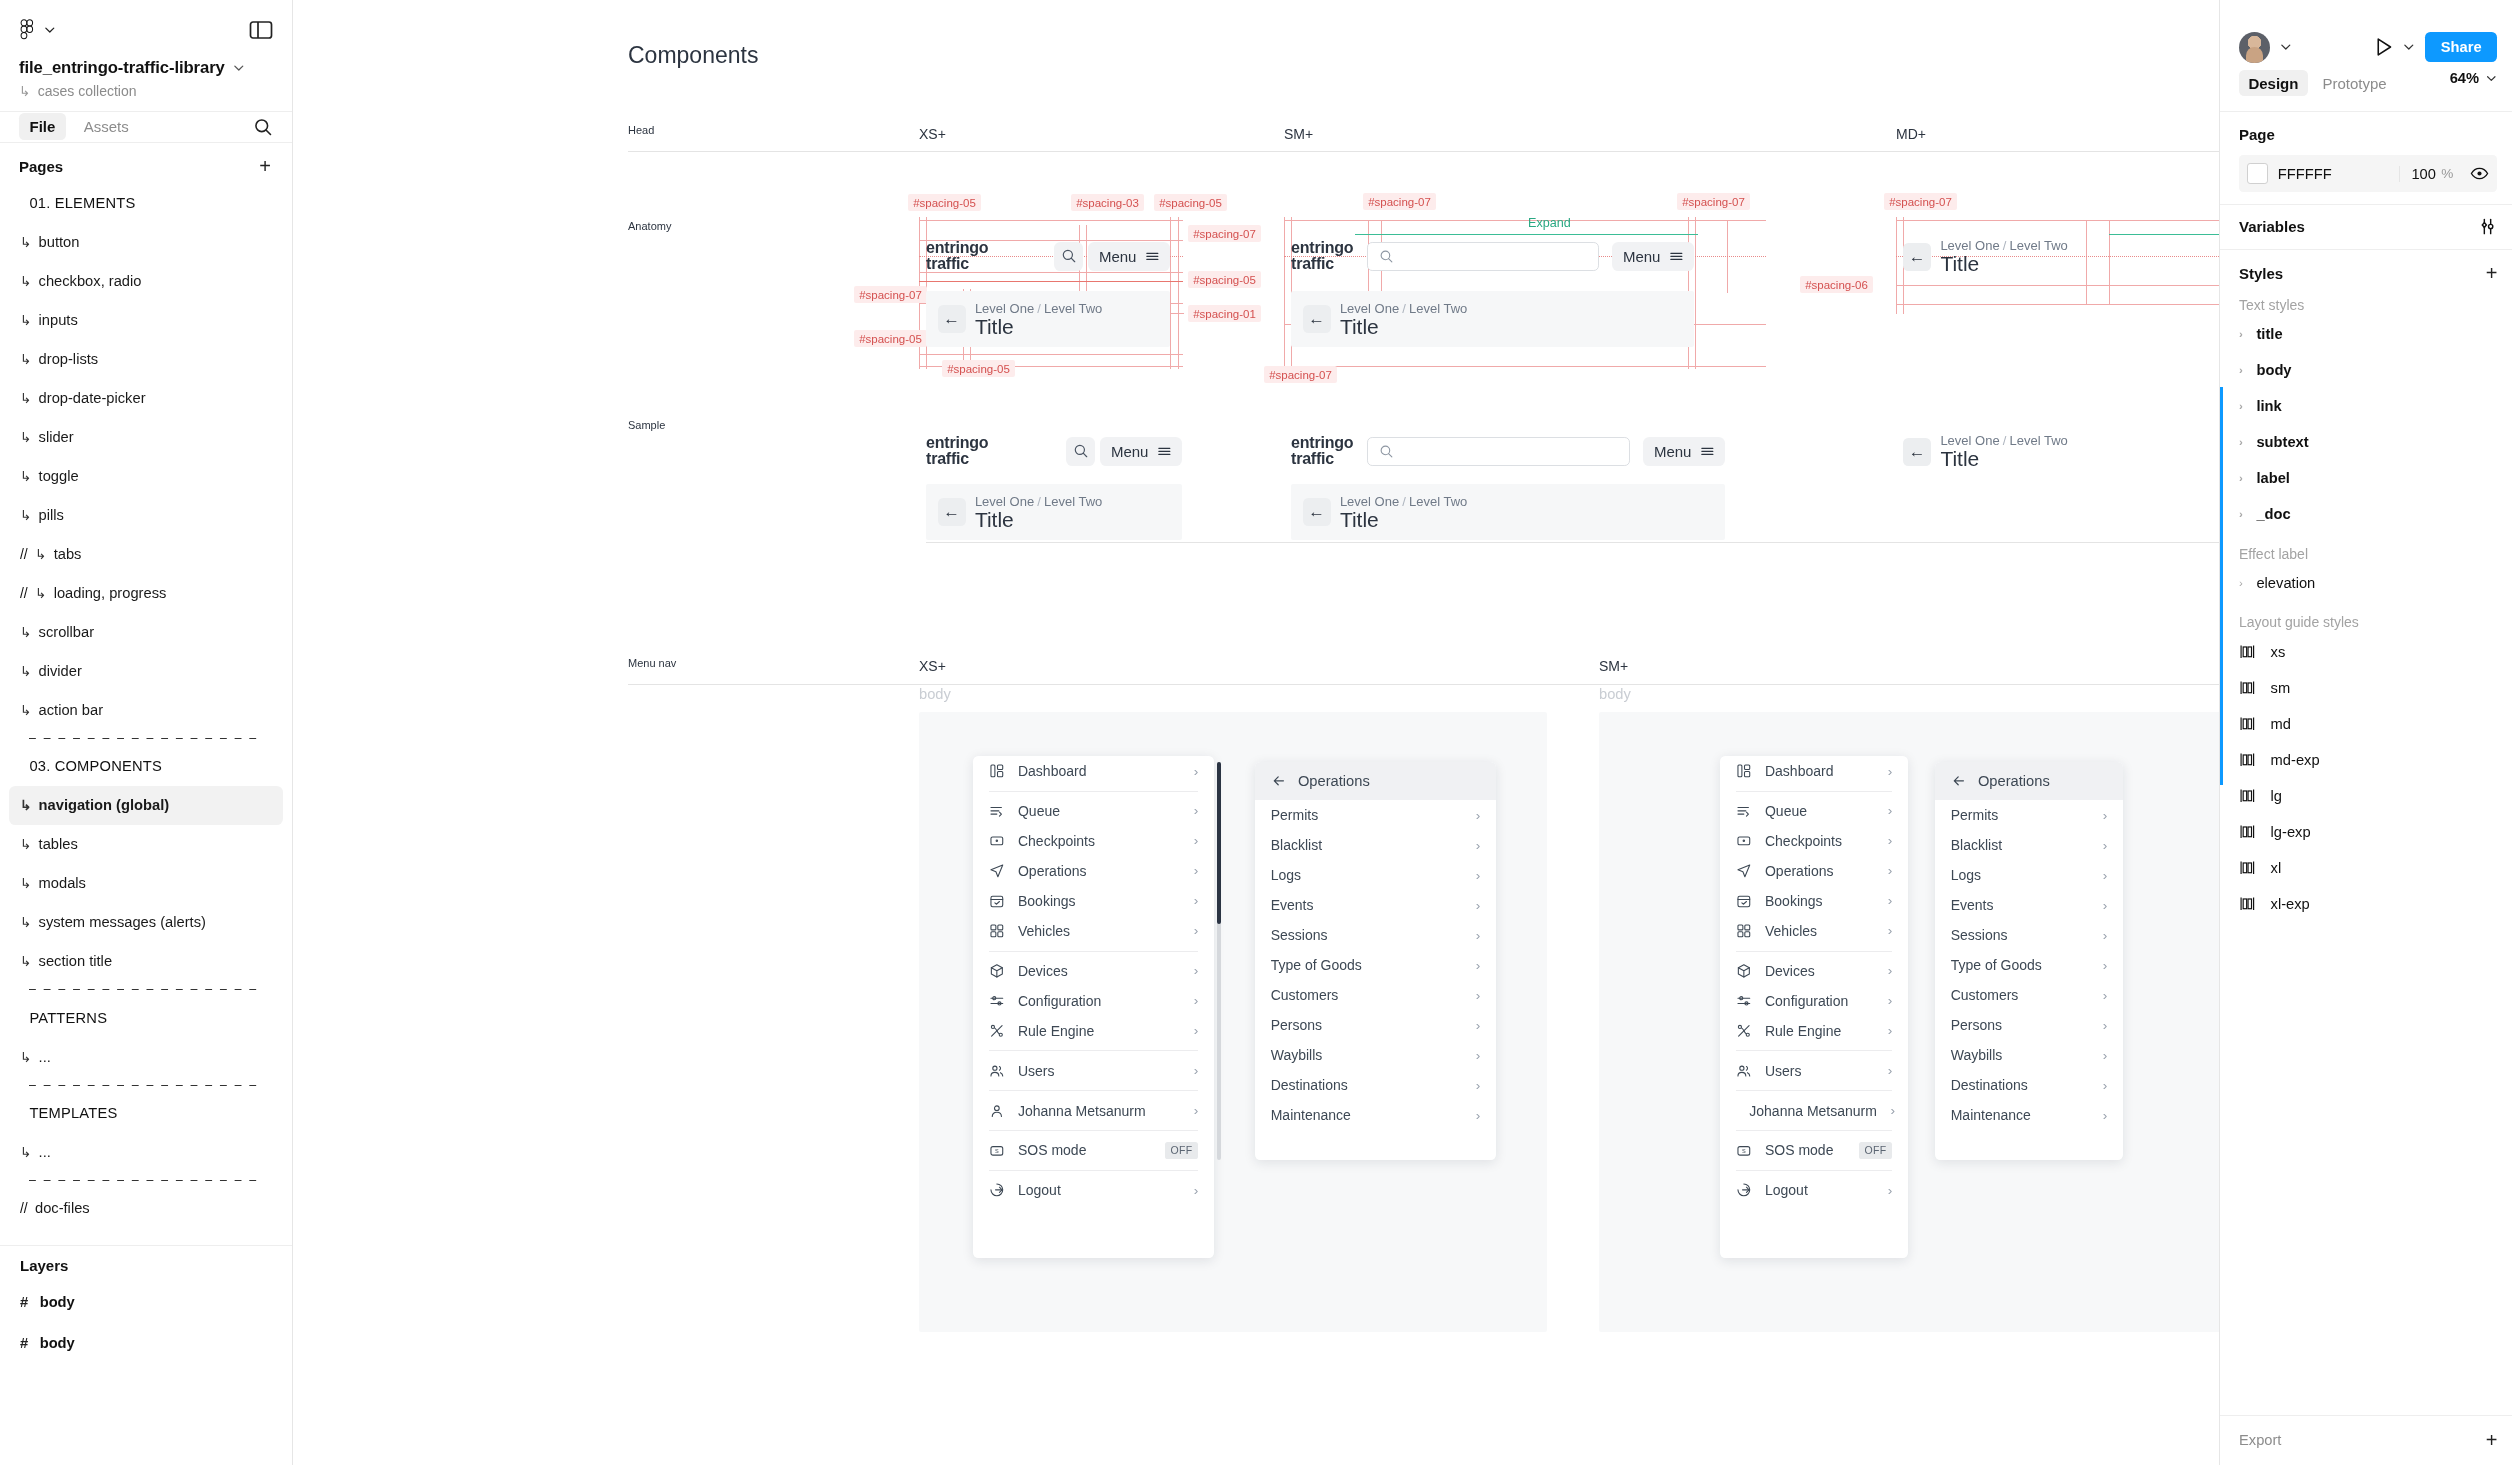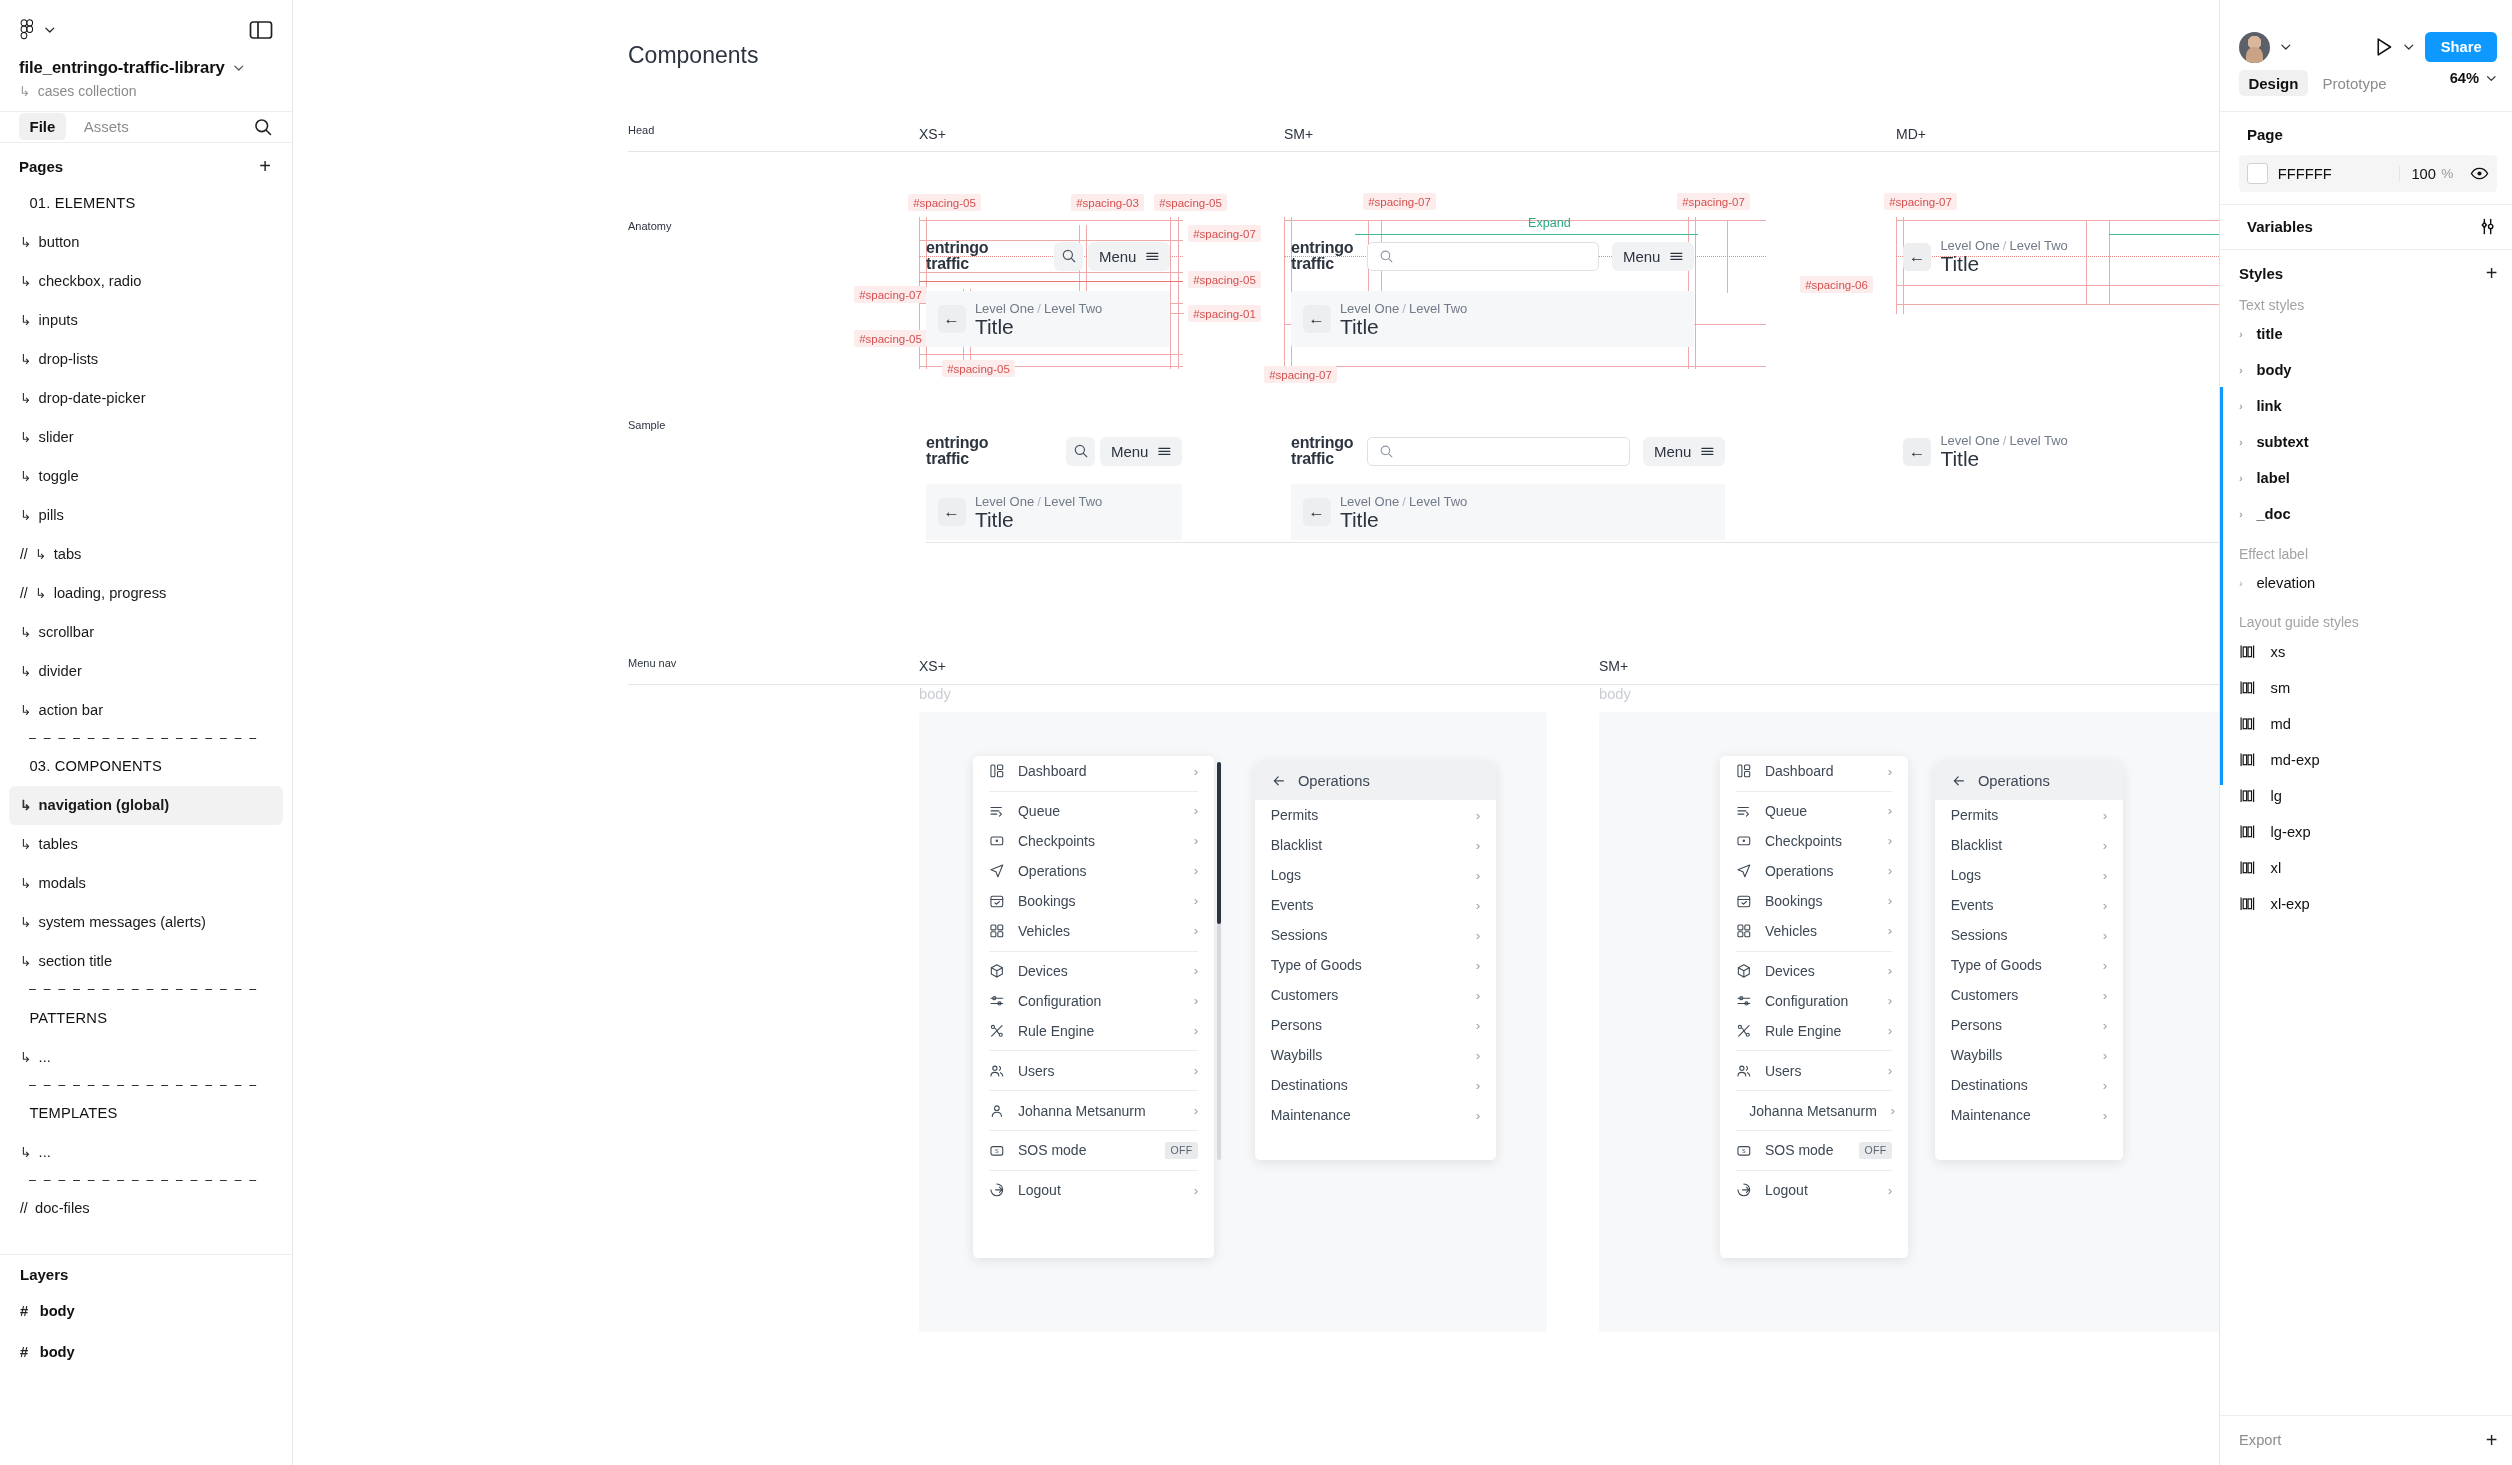--- a/index.html
+++ b/index.html
@@ -59,21 +59,21 @@
   .page-item .slash { color: #111; font-size: 14px; }
   .page-group {
     height: 39px; display: flex; align-items: center; padding: 0 20px;
     font-size: 14.7px; color: #111; letter-spacing: 0.2px;
   }
   .dash-div {
     margin: 8.4px 20px; height: 0.5px;
     background-image: linear-gradient(to right, #333 0 7.3px, transparent 7.3px 14.7px);
     background-size: 14.7px 0.5px; background-repeat: repeat-x;
   }
-  .layers-sec { border-top: 0.5px solid #eeeeee; margin-top: 26px; padding-top: 11.5px; }
+  .layers-sec { border-top: 0.5px solid #eeeeee; margin-top: 17px; padding-top: 11.5px; }
   .layers-title { font-size: 15px; font-weight: 700; color: #111; padding: 0 20px 7.3px 20px; }
   .layer-item {
     display: flex; align-items: center; gap: 11.5px;
     height: 41px; padding: 0 20px; font-size: 14.7px; font-weight: 700; color: #111;
   }
   .hash-ico { color: #222; font-size: 14.7px; }
 
   
   .canvas {
     position: relative; flex: 1 1 auto;
@@ -187,21 +187,21 @@
     background: #0d99ff; color: #fff; font-size: 14.7px; font-weight: 700;
     padding: 7.3px 15.7px; border-radius: 5.2px;
   }
   .rp-tabs { display: flex; align-items: flex-start; padding: 0 14px 0 19px; height: 42px; gap: 5.2px;
              border-bottom: 0.5px solid #eeeeee; }
   .rp-tab { font-size: 15px; color: #8c8c8c; padding: 4.7px 9.4px; border-radius: 5.2px; }
   .rp-tab.active { background: #f0f0f0; color: #111; font-weight: 700; }
   .zoom-lvl { margin-left: auto; display: flex; align-items: center; gap: 6.3px; font-size: 14.7px; color: #111; font-weight: 700; }
 
   .rp-sec { padding: 13.6px 14.7px 11.5px 19px; border-bottom: 0.5px solid #eeeeee; }
-  .rp-sec-head { display: flex; align-items: center; justify-content: space-between; margin-left: 8px; }
+  .rp-sec-head { display: flex; align-items: center; justify-content: space-between; }
   .rp-h { font-size: 15px; font-weight: 700; color: #111; }
   .swatch-row {
     display: flex; align-items: center; background: #f5f5f5; border-radius: 4.2px;
     height: 37px; padding: 0 8.4px; margin-top: 12.6px; gap: 9.4px;
   }
   .swatch { width: 21px; height: 21px; border: 1px solid #d0d0d0; border-radius: 3.1px; background: #fff; }
   .hexval { font-size: 14.7px; color: #111; }
   .opacity { margin-left: auto; display: flex; align-items: center; gap: 5.2px;
              border-left: 1px solid #e5e5e5; padding-left: 11.5px; }
   .opnum { font-size: 14.7px; color: #111; }

